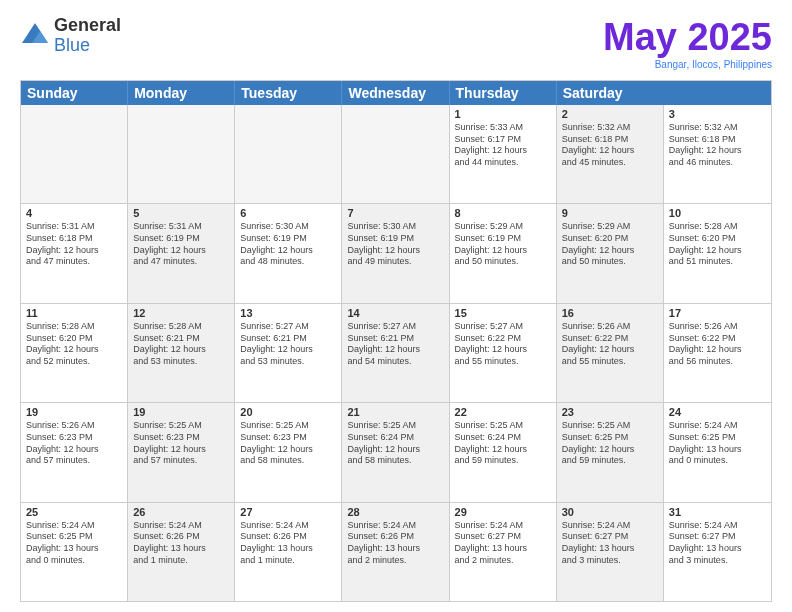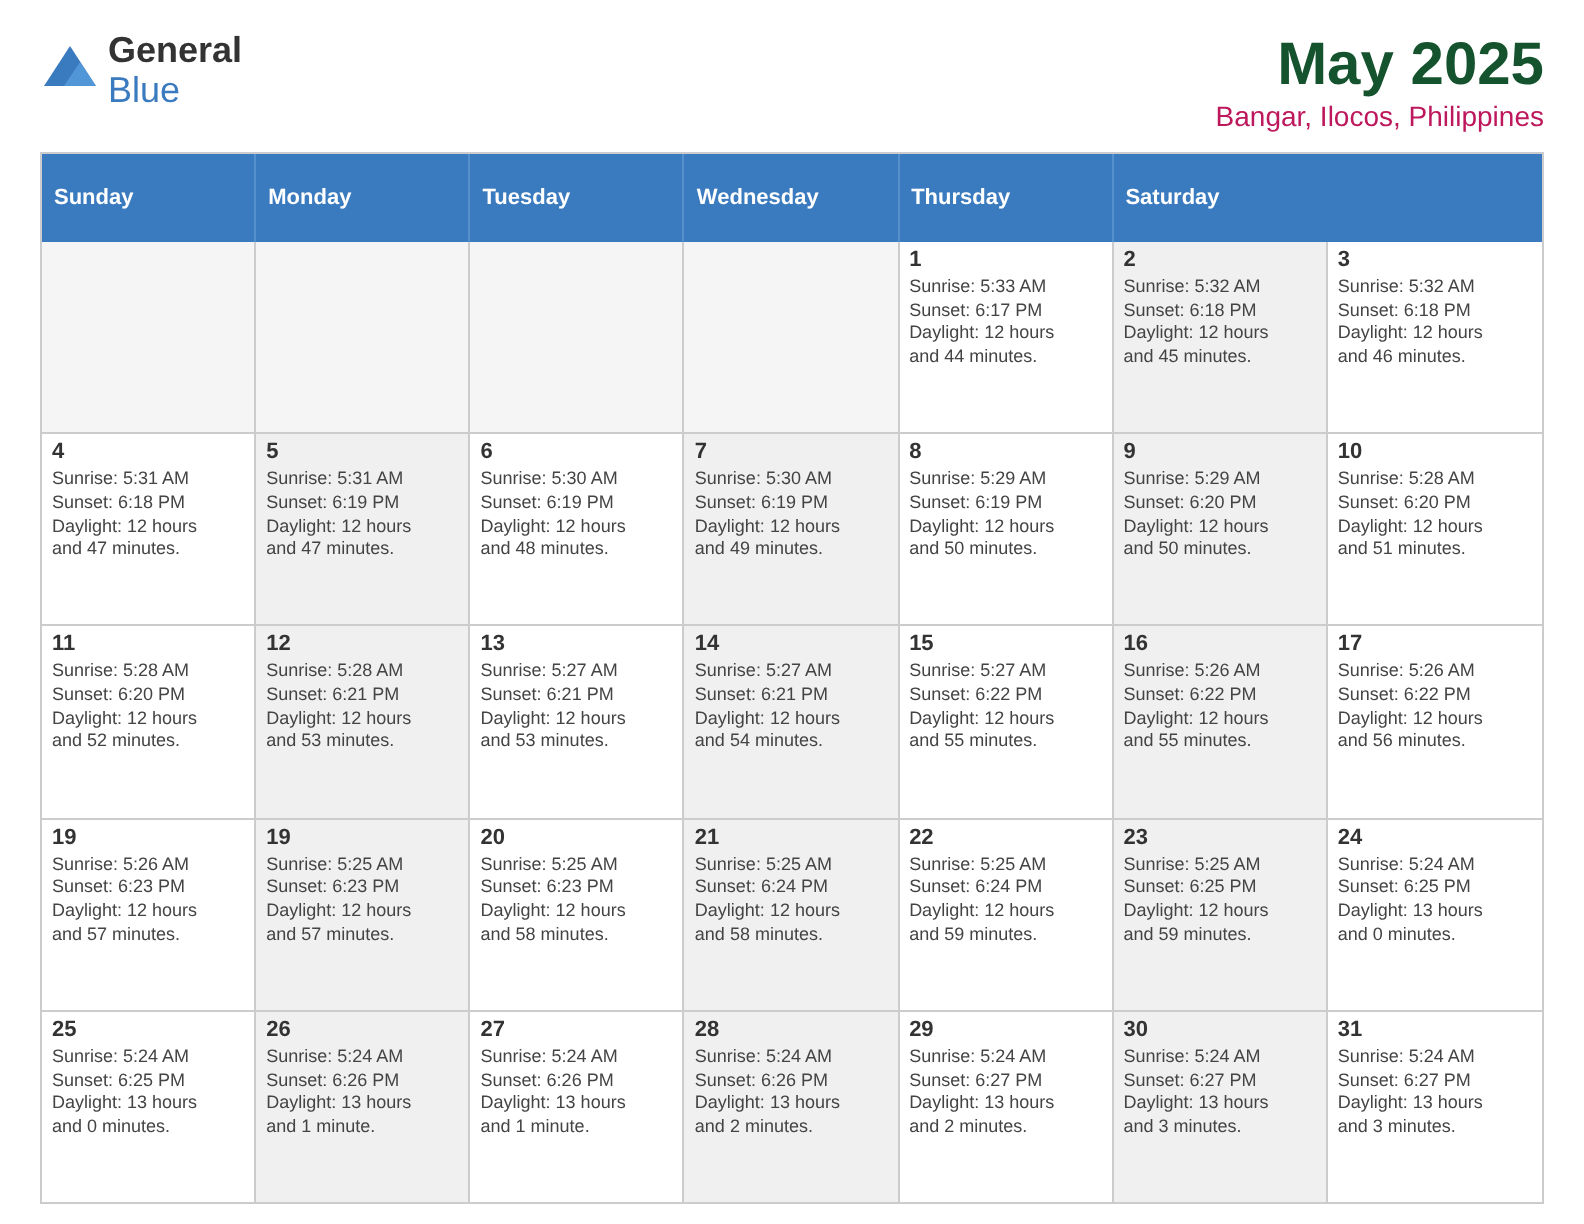--- a/index.html
+++ b/index.html
@@ -44,44 +44,44 @@
     }
     .logo-icon {
       width: 30px;
       height: 30px;
       margin-right: 4px;
     }
     .title-block {
       text-align: right;
     }
     .main-title {
-      font-size: 30px;
+      font-size: 38px;
       font-weight: bold;
-      color: #14532d;
+      color: #6d28d9;
     }
     .subtitle {
-      font-size: 14px;
-      color: #be185d;
+      font-size: 10px;
+      color: #3b82f6;
     }
     .calendar {
       flex: 1;
       display: flex;
       flex-direction: column;
       border: 1px solid #ccc;
     }
     .cal-header {
       display: grid;
       grid-template-columns: repeat(7, 1fr);
       background: #3a7abf;
     }
     .cal-header-cell {
       color: #fff;
-      font-size: 11px;
+      font-size: 14px;
       font-weight: bold;
-      padding: 16px 6px;
+      padding: 4px 6px;
       border-right: 1px solid #5590cc;
     }
     .cal-header-cell:last-child { border-right: none; }
     .cal-body {
       flex: 1;
       display: flex;
       flex-direction: column;
     }
     .cal-row {
       display: grid;

